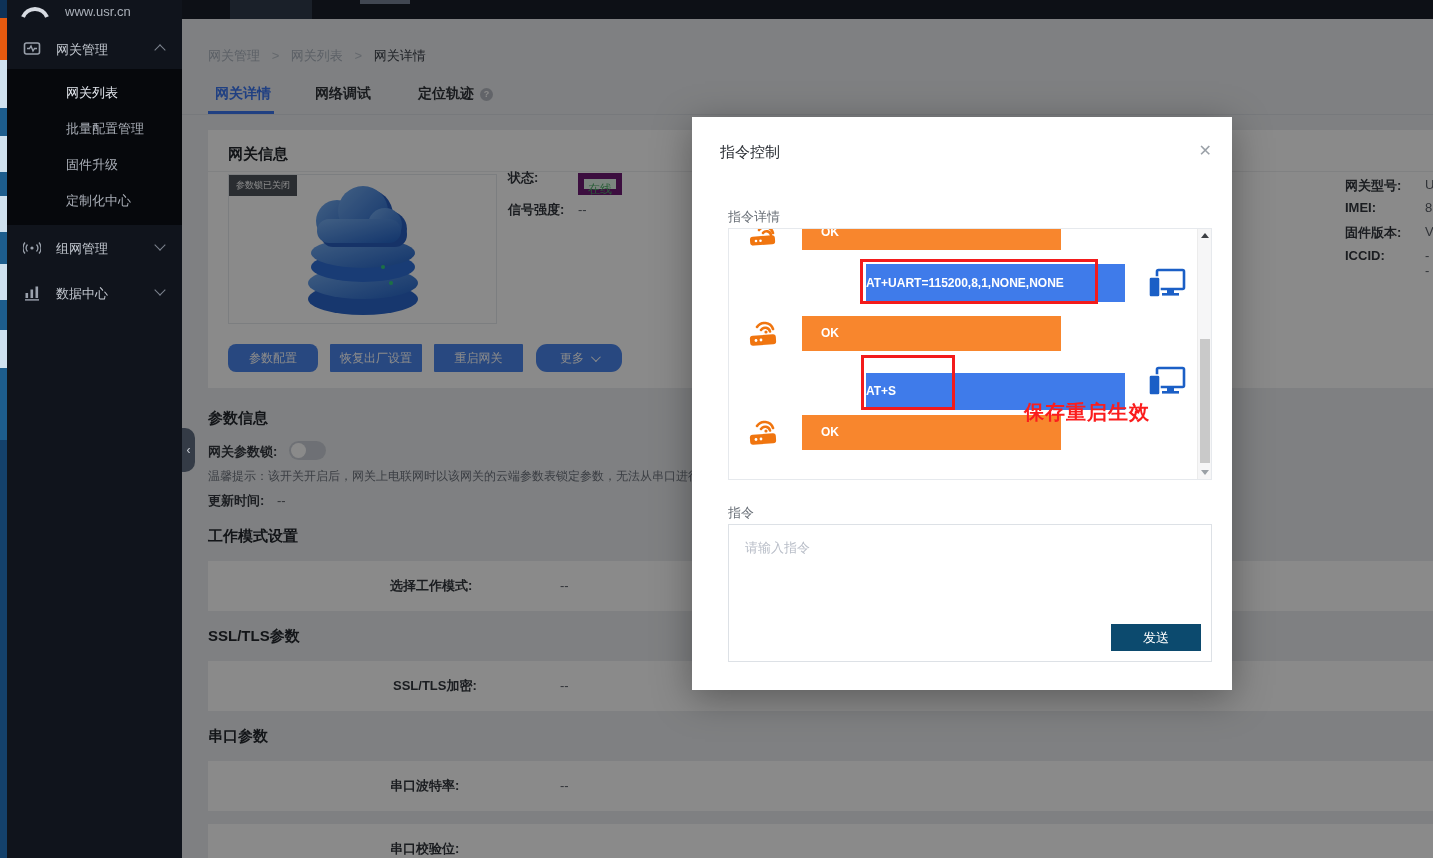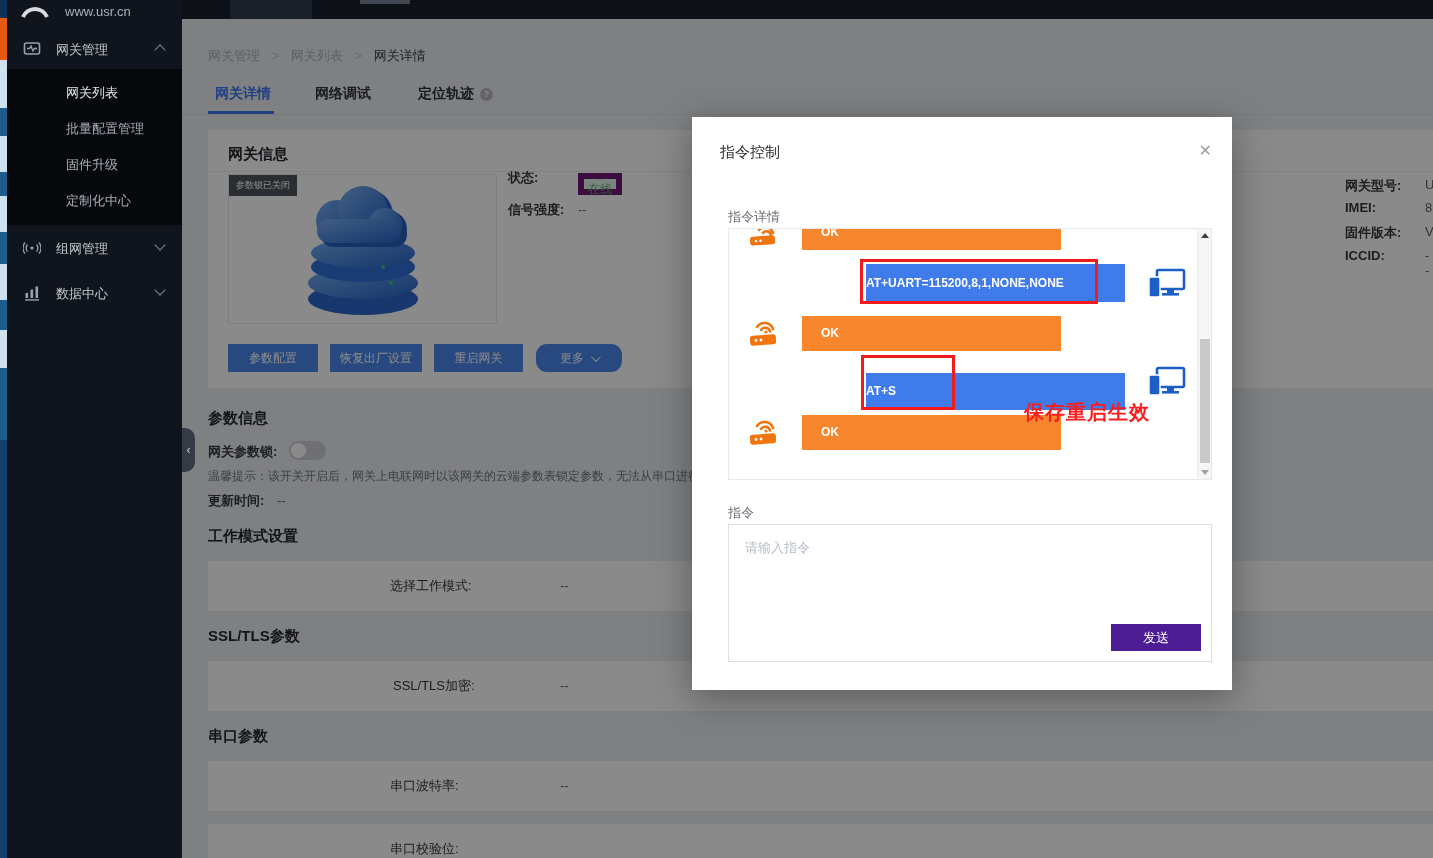--- a/index.html
+++ b/index.html
@@ -78,21 +78,21 @@
     border-bottom:1.5px solid #fff; transform:rotate(45deg) translateY(-2px); }
 
   .sec-title { position:absolute; left:26px; font-size:15px; font-weight:bold; color:#24282e; }
   .inline-label { position:absolute; font-size:13px; font-weight:bold; color:#33373d; }
   .inline-value { position:absolute; font-size:13px; color:#5b6068; }
   .toggle { position:absolute; left:107px; top:422px; width:37px; height:19px; border-radius:10px; background:#ccd0d8; cursor:pointer; }
   .toggle .knob { position:absolute; left:2px; top:2px; width:15px; height:15px; border-radius:50%; background:#fff; }
   .tip-text { position:absolute; left:26px; top:449px; font-size:12px; color:#6d737d; white-space:nowrap; }
 
   .form-row { position:absolute; left:26px; width:1225px; height:50px; background:#fff; }
-  .form-row .row-label { position:absolute; top:0; font-size:13px; font-weight:normal; color:#33373d; line-height:50px; }
+  .form-row .row-label { position:absolute; top:0; font-size:13px; font-weight:bold; color:#33373d; line-height:50px; }
   .form-row .row-value { position:absolute; left:352px; top:0; font-size:13px; color:#5b6068; line-height:50px; }
 
   
   .overlay { position:absolute; left:182px; top:19px; right:0; bottom:0; background:rgba(0,0,0,.46); z-index:10; }
 
   
   .modal { position:absolute; left:692px; top:117px; width:540px; height:573px; background:#fff; z-index:20;
     box-shadow:0 8px 36px rgba(0,0,0,.35); }
   .modal-title { position:absolute; left:28px; top:26px; font-size:15px; color:#2a2e34; }
   .modal-close { position:absolute; right:20px; top:24px; font-size:16px; color:#9ba1a8; cursor:pointer; }
@@ -109,21 +109,21 @@
   .tri-up { position:absolute; left:3px; top:4px; width:0; height:0; border-left:4px solid transparent;
     border-right:4px solid transparent; border-bottom:5px solid #3c3f44; }
   .tri-down { position:absolute; left:3px; bottom:4px; width:0; height:0; border-left:4px solid transparent;
     border-right:4px solid transparent; border-top:5px solid #9aa0a6; }
   .sb-thumb { position:absolute; left:2px; top:110px; width:10px; height:124px; background:#c9c9c9; cursor:pointer; }
 
   .cmd-box { position:absolute; left:36px; top:407px; width:484px; height:138px; border:1px solid #dde1e6; }
   .cmd-input { width:100%; height:100%; border:none; outline:none; resize:none; font-size:13px; color:#33373d;
     padding:14px 16px; font-family:inherit; }
   .cmd-input::placeholder { color:#b9bec8; }
-  .send-btn { position:absolute; right:10px; bottom:10px; width:90px; height:27px; background:#4c1d95; color:#fff;
+  .send-btn { position:absolute; right:10px; bottom:10px; width:90px; height:27px; background:#0c4a6e; color:#fff;
     border:none; font-size:13px; cursor:pointer; }
 
   
   .anno { position:absolute; z-index:40; }
   .red-box { border:3px solid #f31b1b; background:transparent; }
   .red-note { color:#fb1d1d; font-size:20px; font-weight:bold; letter-spacing:1px; line-height:29px; white-space:nowrap; }
 </style>
 </head>
 <body>
 
@@ -242,21 +242,21 @@
 
       <div class="fld-label" style="left:1137px;top:47px;">网关型号:</div>
       <div class="fld-value" style="left:1217px;top:47px;">U</div>
       <div class="fld-label" style="left:1137px;top:70px;text-align:center;">IMEI:</div>
       <div class="fld-value" style="left:1217px;top:70px;">8</div>
       <div class="fld-label" style="left:1137px;top:94px;">固件版本:</div>
       <div class="fld-value" style="left:1217px;top:94px;">V</div>
       <div class="fld-label" style="left:1137px;top:118px;">ICCID:</div>
       <div class="fld-value" style="left:1217px;top:118px;">--</div>
 
-      <button class="gw-btn" style="left:20px;width:90px;">参数配置</button>
+      <button class="gw-btn" style="left:20px;width:90px;border-radius:8px;">参数配置</button>
       <button class="gw-btn" style="left:122px;width:92px;">恢复出厂设置</button>
       <button class="gw-btn" style="left:226px;width:89px;">重启网关</button>
       <button class="gw-btn" style="left:328px;width:86px;border-radius:11px;"><span>更多</span><i class="more-caret"></i></button>
     </div>
 
     <div class="sec-title" style="top:390px;">参数信息</div>
     <div class="inline-label" style="left:26px;top:424px;">网关参数锁:</div>
     <div class="toggle">
         <div class="knob"></div>
       </div>

